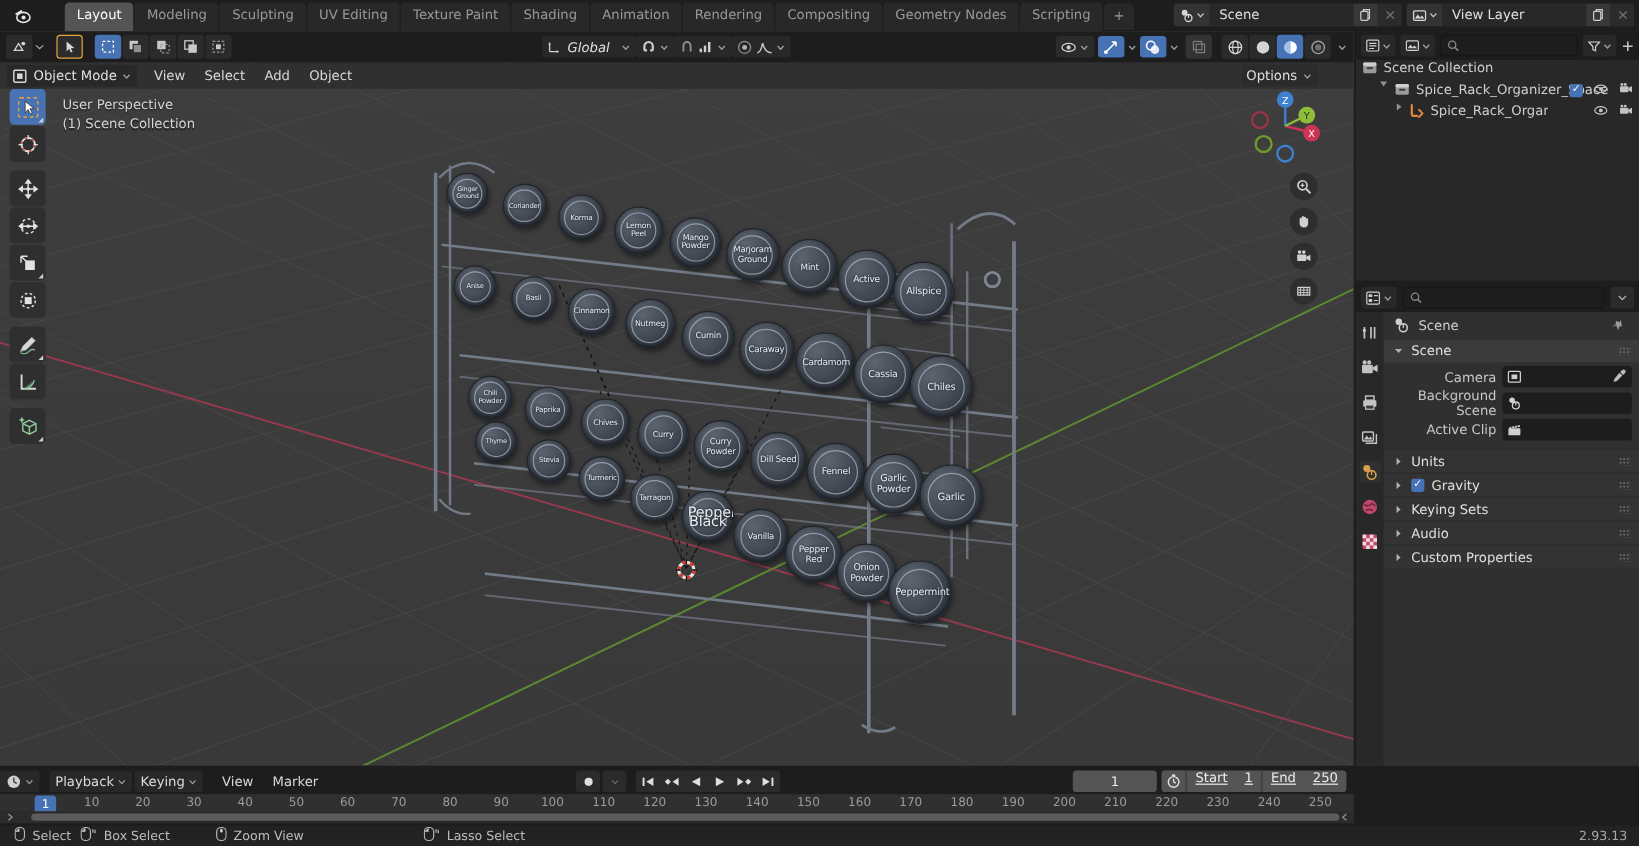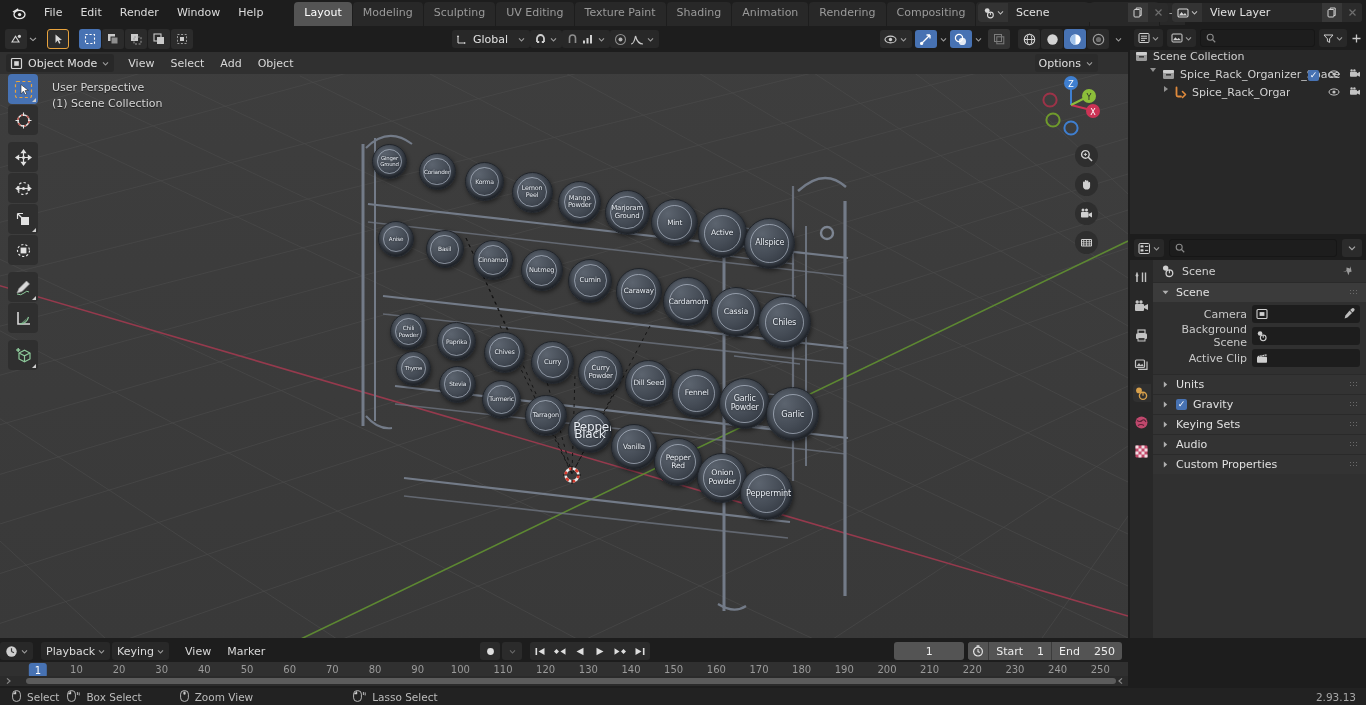--- a/index.html
+++ b/index.html
@@ -251,22 +251,22 @@
   .frame-field {
     width: 70px; height: 18px; background: #545454; border-radius: 3px;
     display: flex; align-items: center; justify-content: center;
     font-size: 11px; color: #ededed;
   }
   .range-grp {
     display: flex; align-items: center; height: 18px; background: #545454;
     border-radius: 3px; overflow: hidden; margin-left: 4px;
   }
   .range-grp .seg {
-    height: 18px; display: flex; align-items: center; padding: 0 7px;
-    font-size: 11px; color: #ededed; gap: 14px;
+    height: 18px; display: flex; align-items: flex-start; padding: 0 7px;
+    font-size: 11px; color: #ededed; gap: 14px; text-decoration: underline;
   }
   .range-grp .sep { width: 1px; height: 18px; background: #3b3b3b; }
 
   
   .statusbar {
     position: absolute; left: 0; top: 688px; width: 1366px; height: 17px;
     background: #222222; display: flex; align-items: center; padding-left: 12px; gap: 0;
   }
   .sb-item {
     display: flex; align-items: center; gap: 6px; font-size: 10.5px; color: #bcbcbc;
@@ -299,27 +299,20 @@
 <div id="app">
 
   <div class="topbar">
     <div class="blender-logo">
       <svg width="16" height="16" viewBox="0 0 16 16">
         <ellipse cx="8.5" cy="9.5" rx="5.5" ry="4.2" fill="none" stroke="#e8e8e8" stroke-width="1.3"></ellipse>
         <circle cx="8.6" cy="9.6" r="1.7" fill="#e8e8e8"></circle>
         <path d="M1.5 6.5 L7 3.2 L7.6 5 L2.6 7.6 Z" fill="#e8e8e8"></path>
       </svg>
     </div>
-    <div id="topmenus" style="display:flex;align-items:center;margin-left:3px;">
-        <div class="menu-item">File</div>
-        <div class="menu-item">Edit</div>
-        <div class="menu-item">Render</div>
-        <div class="menu-item">Window</div>
-        <div class="menu-item">Help</div>
-      </div>
     <div class="ws-tabs" id="wstabs">
         <div class="ws-tab active">Layout</div>
         <div class="ws-tab">Modeling</div>
         <div class="ws-tab">Sculpting</div>
         <div class="ws-tab">UV Editing</div>
         <div class="ws-tab">Texture Paint</div>
         <div class="ws-tab">Shading</div>
         <div class="ws-tab">Animation</div>
         <div class="ws-tab">Rendering</div>
         <div class="ws-tab">Compositing</div>
@@ -855,21 +848,21 @@
             </svg>
         </div>
         <div class="tool-btn">
           <svg width="12" height="12" viewBox="0 0 12 12">
               <rect x="1.5" y="1.5" width="9" height="9" fill="none" stroke="#9a9a9a" stroke-dasharray="2 1.6"></rect>
               <rect x="4" y="4" width="4" height="4" fill="#c9c9c9"></rect>
             </svg>
         </div>
       </div>
 
-      <div style="position:absolute;left:452px;display:flex;align-items:center;gap:0;">
+      <div style="position:absolute;left:452px;display:flex;align-items:center;gap:0;font-style:italic;">
         <div class="mode-select" style="min-width:78px">
           <svg width="12" height="12" viewBox="0 0 12 12">
               <path d="M2 10 V3 M2 10 H9" stroke="#d0d0d0" stroke-width="1.1" fill="none"></path>
               <path d="M2 2 L.9 4 H3.1 Z M10 10 L8 8.9 V11.1 Z" fill="#d0d0d0"></path>
             </svg>
           <span class="lbl">Global</span>
           <svg width="7" height="7" viewBox="0 0 7 7" style="margin-left:auto">
               <path d="M1 2.3 L3.5 5 L6 2.3" fill="none" stroke="#9e9e9e" stroke-width="1.1"></path>
             </svg>
         </div>

